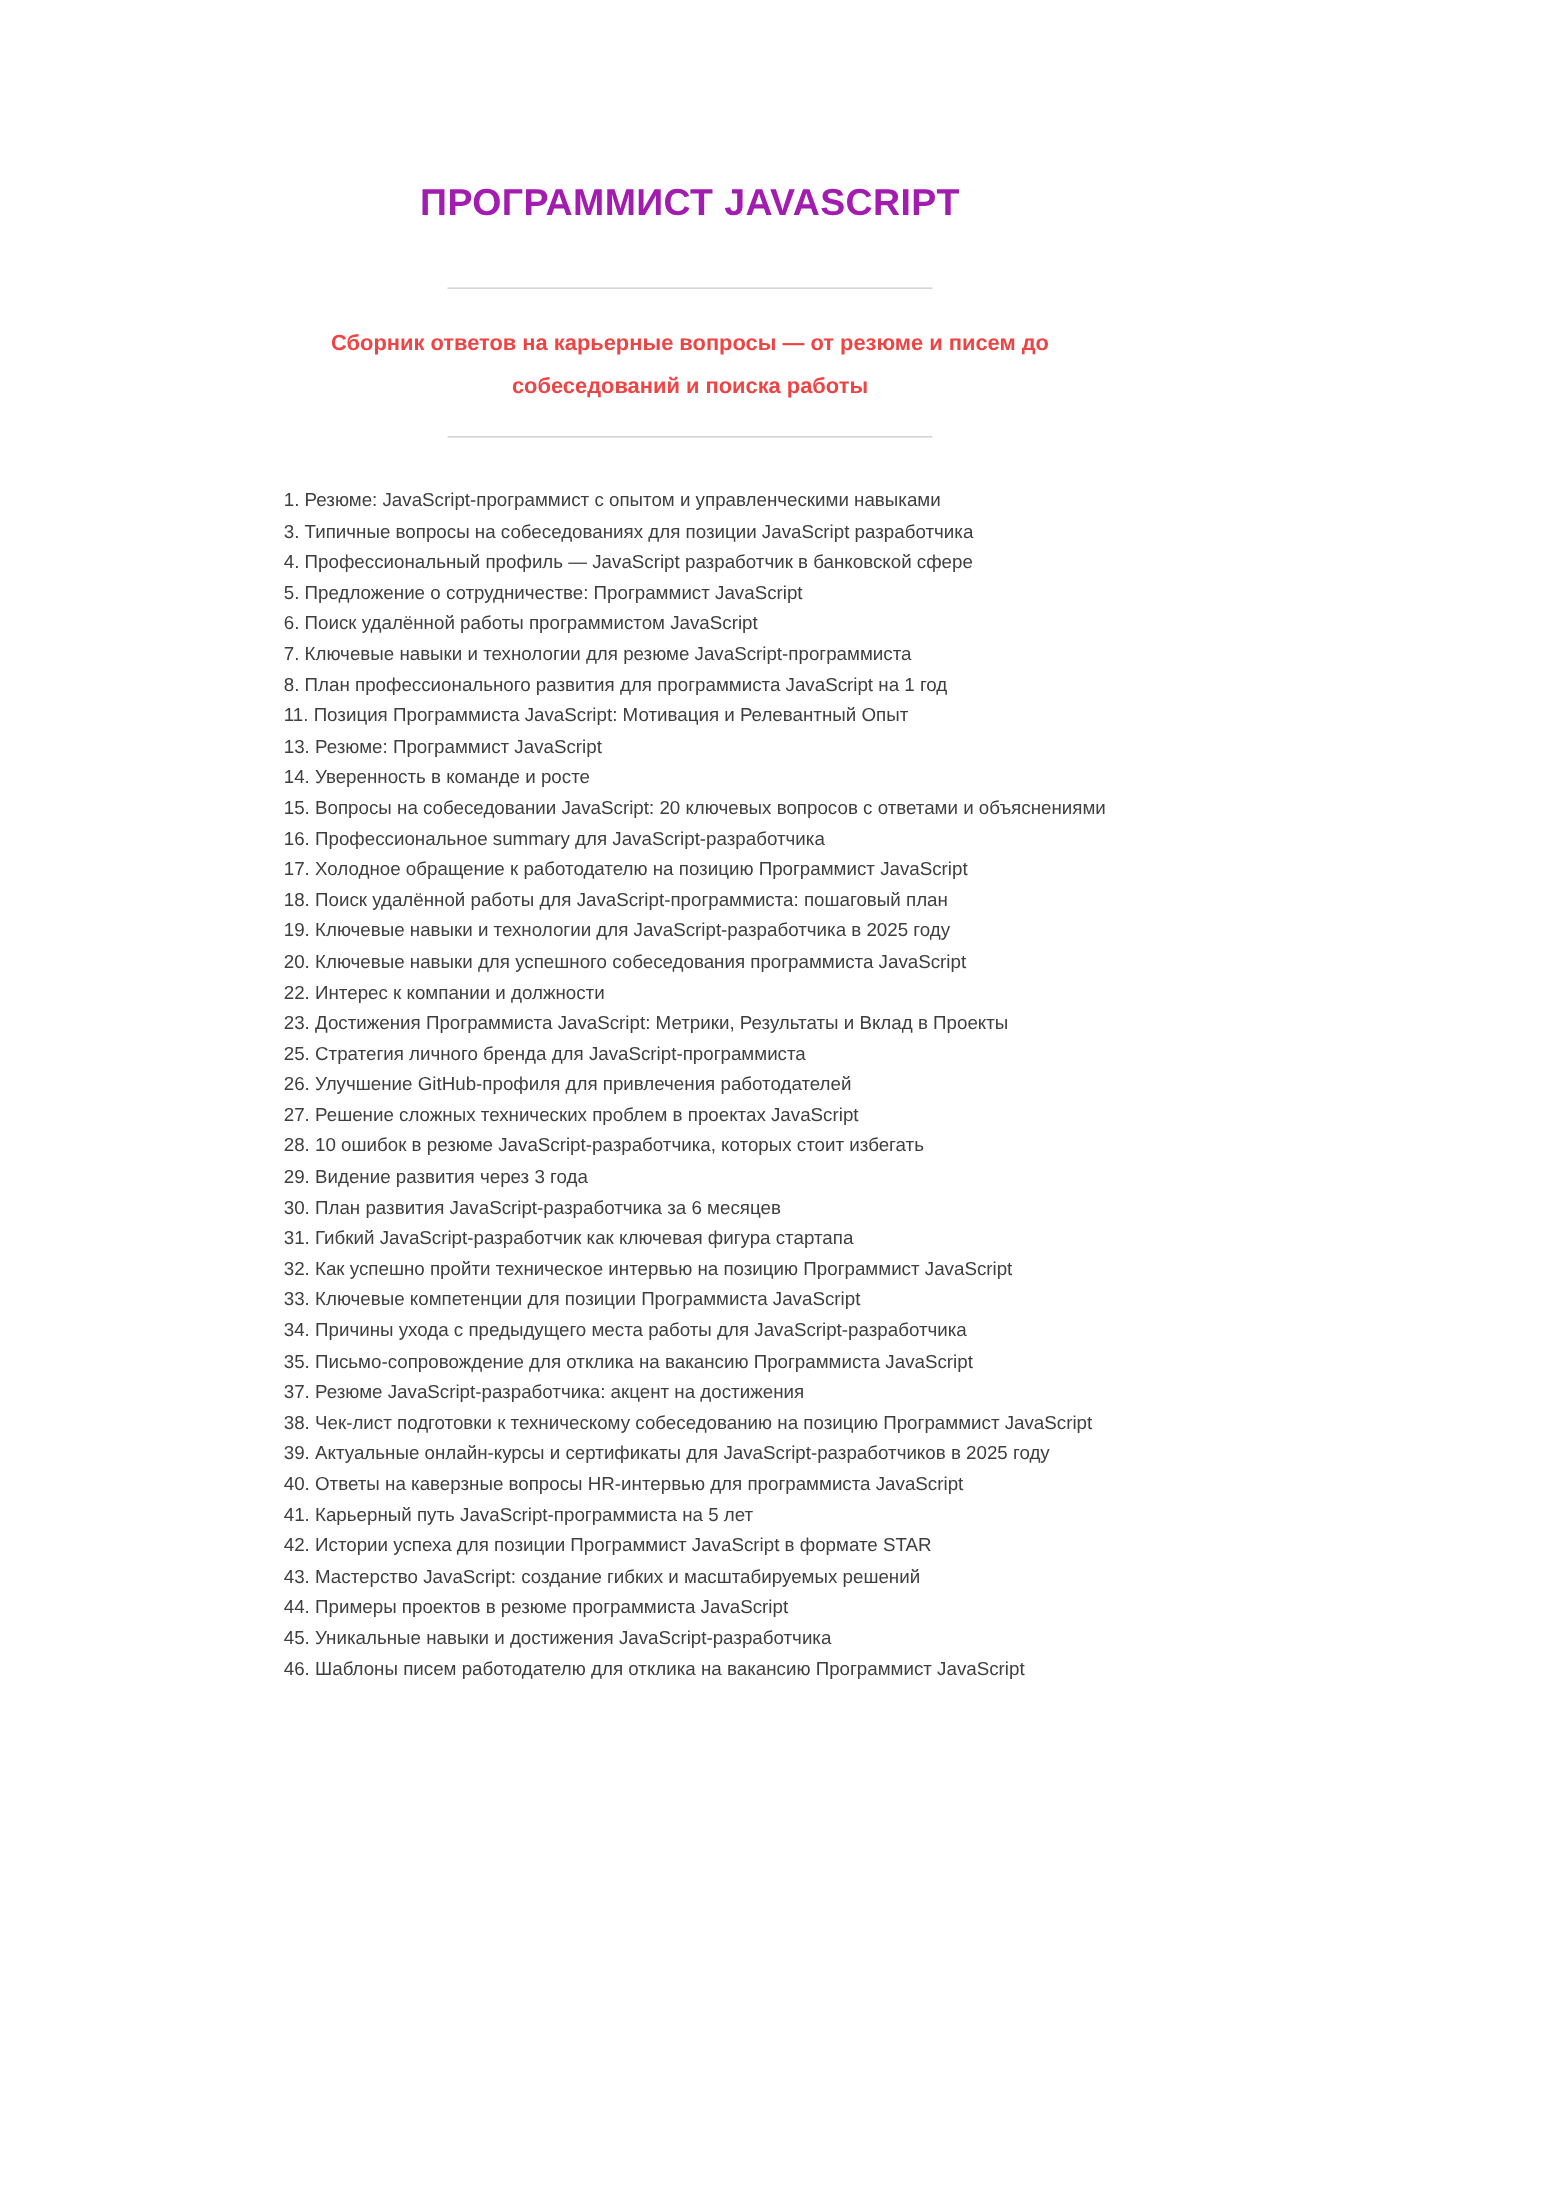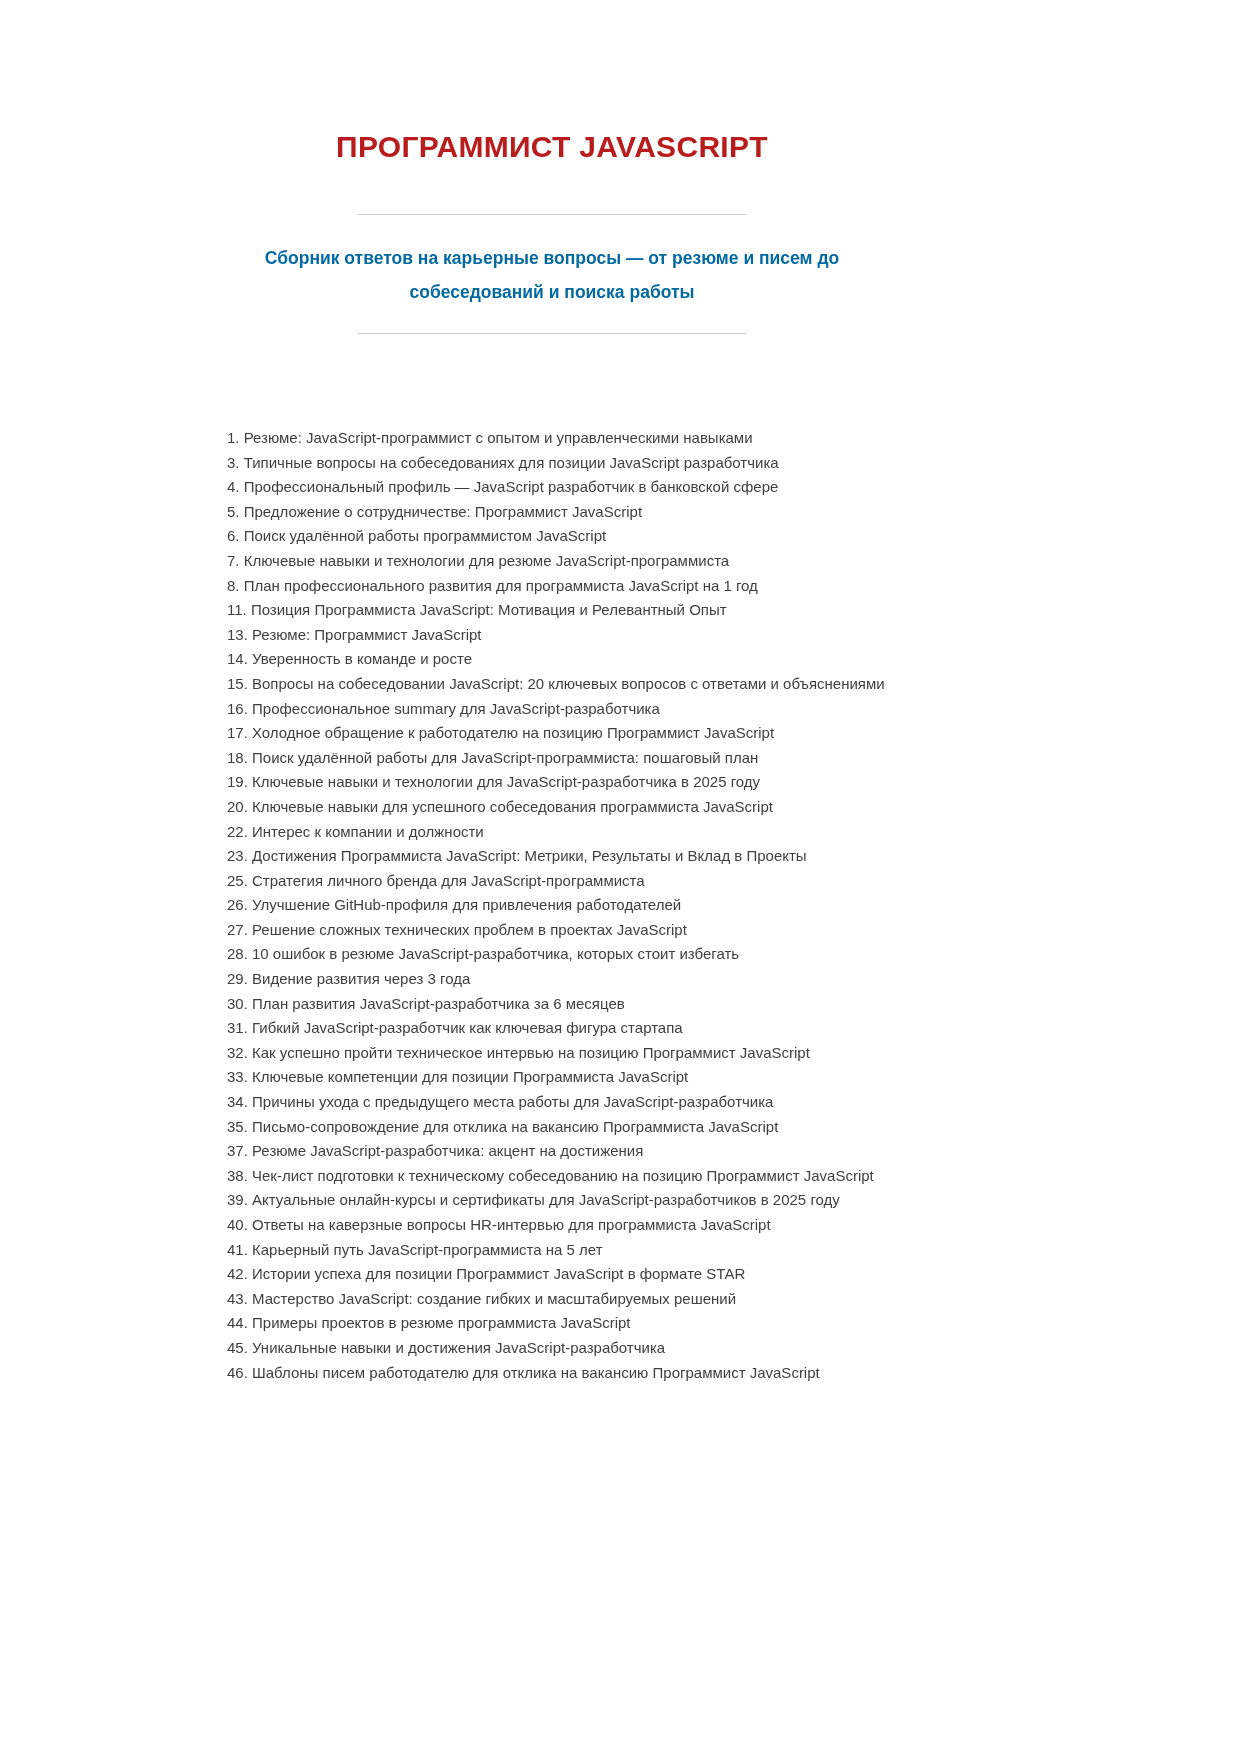--- a/index.html
+++ b/index.html
@@ -17,23 +17,23 @@
   .page {
     width: 650px;
     margin-left: 227px;
     padding-top: 130px;
     box-sizing: border-box;
   }
   .doc-title {
     text-align: center;
     font-size: 30px;
     font-weight: 700;
-    color: #b91c1c;
+    color: #a21caf;
     letter-spacing: 0.3px;
-    margin: 0;
+    margin: 16px;
   }
   .divider {
     width: 388px;
     height: 1px;
     background: #c9c9c9;
     margin: 0 auto;
     border: none;
   }
   .divider.top {
     margin-top: 50px;
@@ -41,24 +41,24 @@
   .divider.bottom {
     margin-top: 24px;
   }
   .doc-subtitle {
     margin: 26px auto 0 auto;
     max-width: 600px;
     text-align: center;
     font-size: 17.5px;
     font-weight: 600;
     line-height: 34px;
-    color: #0369a1;
+    color: #ef4444;
   }
   .toc-list {
-    margin-top: 92px;
+    margin-top: 39px;
     padding-bottom: 80px;
   }
   .toc-item {
     font-size: 15px;
     line-height: 24.6px;
     color: #3f3f3f;
     white-space: nowrap;
   }
 </style>
 </head>

